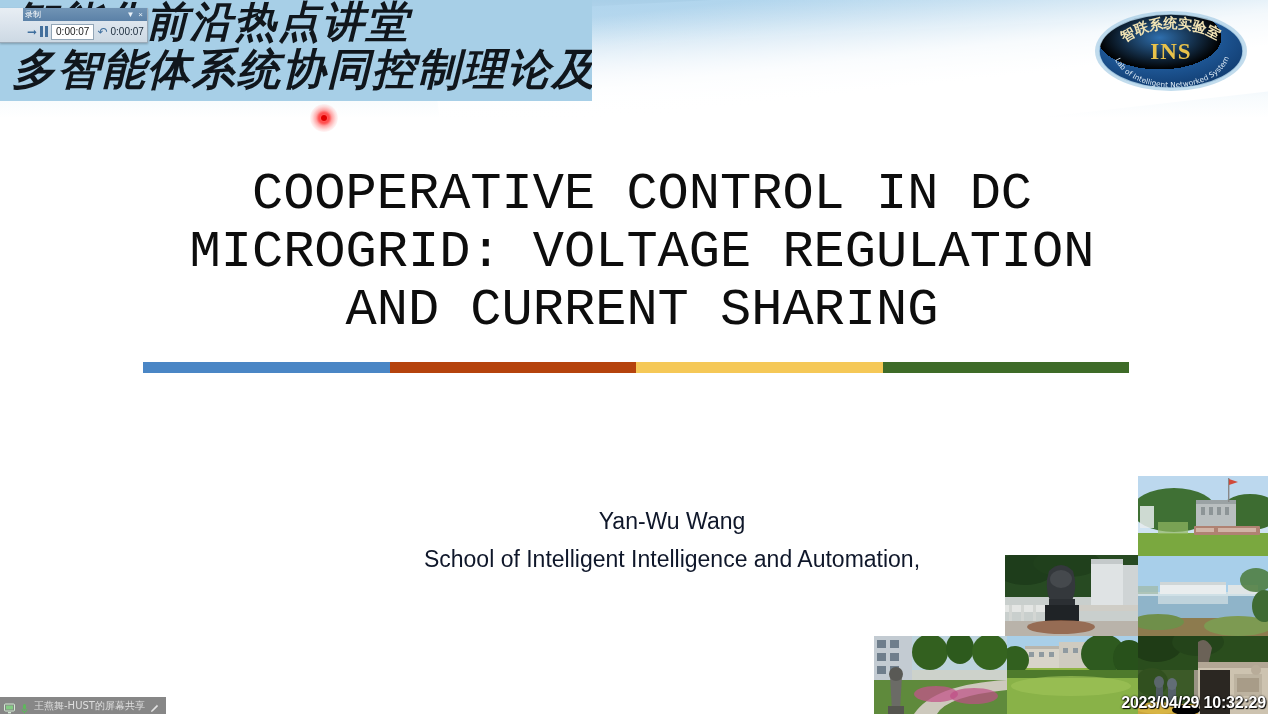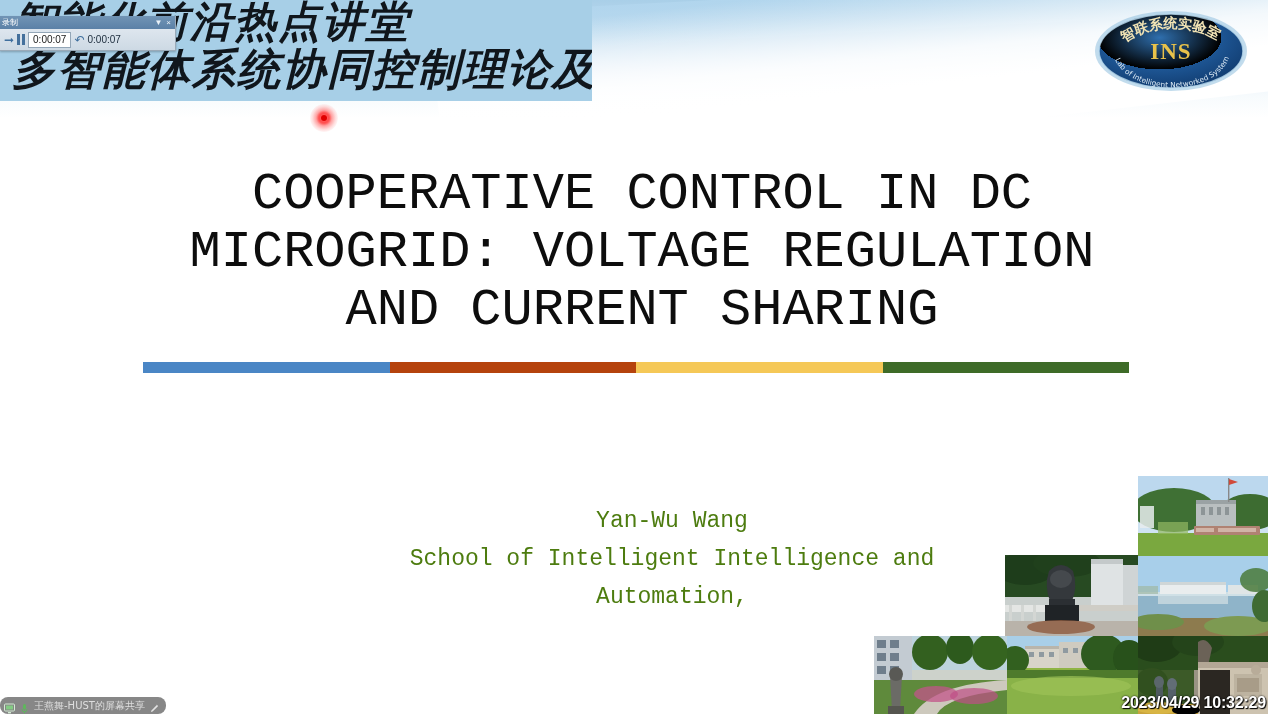--- a/index.html
+++ b/index.html
@@ -49,25 +49,26 @@
     font-style:italic;
   }
   #banner-line2 {
     position:absolute; left:12px; top:44px;
     font-size:43px; line-height:50px;
     font-style:italic;
   }
 
   
   #rec-toolbar {
-    position:absolute; left:0; top:16px; width:176px; height:35px;
+    position:absolute; left:0; top:8px; width:148px; height:35px;
     background:linear-gradient(to bottom,#e8eef4,#cdd9e4);
     border:1px solid #9aaab8; border-left:none; border-top:none;
     box-shadow:0 1px 2px rgba(0,0,0,.25);
     z-index:40;
+    padding-left:23px;
   }
   #rec-titlebar {
     height:13px; width:100%;
     background:linear-gradient(to bottom,#6e92b4,#587f a6);
     background:linear-gradient(to bottom,#7194b5,#5b81a7);
     display:flex; align-items:center; padding:0 2px;
   }
   #rec-title {
     font-size:8px; color:#ffffff; font-family:"DejaVu Sans",sans-serif;
     line-height:13px; flex:1;
@@ -127,22 +128,22 @@
   #divider {
     position:absolute; left:143px; top:362px; width:986px; height:11px;
     display:flex;
   }
   #divider span { height:100%; }
 
   
   #author-block {
     position:absolute; left:372px; top:502px; width:600px;
     text-align:center;
-    font-family:Liberation Mono, monospace;
-    font-size:23px; line-height:38px; color:#4d7c0f;
+    font-family:Liberation Sans, sans-serif;
+    font-size:23px; line-height:38px; color:#0f172a;
   }
 
   
   .photo { position:absolute; overflow:hidden; }
   
   #photo-1 { left:1138px; top:476px; width:130px; height:80px; }
   
   #photo-2 { left:1138px; top:556px; width:130px; height:80px; }
   
   #photo-3 { left:1005px; top:555px; width:133px; height:82px; }
@@ -161,21 +162,20 @@
     z-index:25; letter-spacing:-.2px;
   }
 
   
   #share-pill {
     position:absolute; left:0; bottom:0; height:17px;
     background:#7d7d7d; opacity:.92;
     display:flex; align-items:center; gap:4px;
     padding:0 6px 0 4px;
     z-index:35;
-    border-radius:8px;
   }
   #share-pill .lbl {
     font-size:10px; color:#dcdcdc;
     font-family:"DejaVu Sans",sans-serif; line-height:17px;
     white-space:nowrap;
   }
   .pill-ico { width:11px; height:11px; display:block; }
 </style>
 </head>
 <body>

